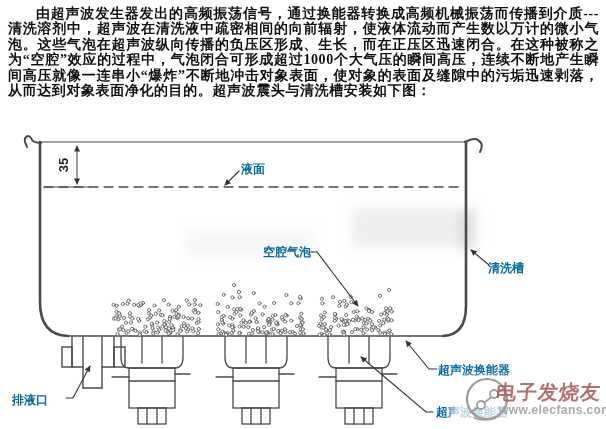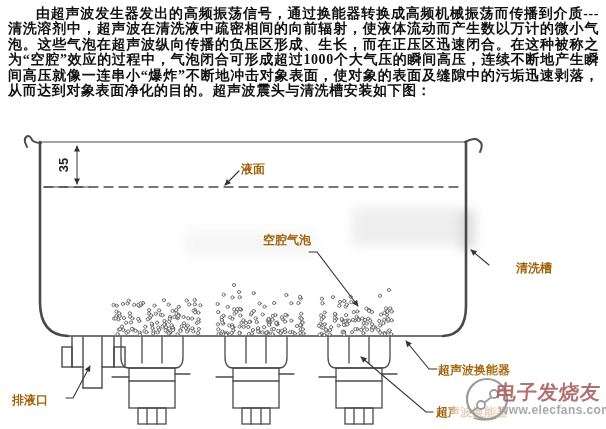--- a/index.html
+++ b/index.html
@@ -1,21 +1,21 @@
 <!DOCTYPE html>
 <html><head>
 <meta charset="utf-8">
 <style>
   html,body{margin:0;padding:0;background:#fff;}
   #page{position:relative;width:606px;height:429px;background:#ffffff;overflow:hidden;
         font-family:"Liberation Sans",sans-serif;}
   #para{position:absolute;left:8px;top:6px;width:591px;color:#111;
         font-family:"Liberation Serif",serif;font-size:14px;line-height:15.4px;
         font-weight:600;text-align:justify;text-indent:2em;letter-spacing:0.6px;}
-  .dlabel{position:absolute;font-size:12px;font-weight:bold;color:#a16207;white-space:nowrap;
+  .dlabel{position:absolute;font-size:12px;font-weight:bold;color:#0369a1;white-space:nowrap;
         font-family:Liberation Serif, serif;}
   svg{position:absolute;left:0;top:0;}
   .smudge{position:absolute;pointer-events:none;}
   #wm-haze{position:absolute;left:452px;top:376px;width:154px;height:48px;
         background:rgba(255,255,255,0.72);filter:blur(3px);}
   #wm-brand{position:absolute;left:496px;top:379px;font-size:20px;font-weight:bold;
         color:rgba(168,92,92,0.88);letter-spacing:1px;transform:skewX(-5deg);
         font-family:"Liberation Sans",sans-serif;}
   #wm-url{position:absolute;left:499px;top:403px;font-size:12px;font-weight:bold;
         color:rgba(158,158,158,0.9);letter-spacing:0.4px;
@@ -433,22 +433,22 @@
         <path marker-end="url(#arr)" d="M437,369 H429 L406,341"></path>
         <path marker-end="url(#arr)" d="M433,412 H426 L361,357"></path>
         <path marker-end="url(#arr)" d="M66,398 H73 L90,366"></path>
       </g>
     </g>
 
     <text x="68" y="165" transform="rotate(-90 68 165)" text-anchor="middle" font-size="13" font-weight="bold" fill="#222" font-family="&quot;Liberation Sans&quot;,sans-serif">35</text>
   </svg>
 
   <div class="dlabel" style="left:241px;top:161px;">液面</div>
-  <div class="dlabel" style="left:263px;top:232px;text-align:center;">空腔气泡</div>
-  <div class="dlabel" style="left:516px;top:260px;">清洗槽</div>
+  <div class="dlabel" style="left:263px;top:244px;text-align:center;">空腔气泡</div>
+  <div class="dlabel" style="left:488px;top:260px;">清洗槽</div>
   <div class="dlabel" style="left:438px;top:362px;">超声波换能器</div>
   <div class="dlabel" style="left:436px;top:404px;">超声波换能器</div>
   <div class="dlabel" style="left:12px;top:392px;">排液口</div>
 
   <div id="wm-haze"></div>
   <svg width="50" height="50" viewBox="0 0 50 50" style="left:462px;top:374px;">
     <g stroke="#9b9b9b" fill="none">
       <circle cx="25" cy="25" r="20" stroke-width="2.2"></circle>
       <path d="M8,39 L42,14" stroke-width="1.6"></path>
       <circle cx="19" cy="31" r="4" stroke-width="1.8" fill="#fff"></circle>

